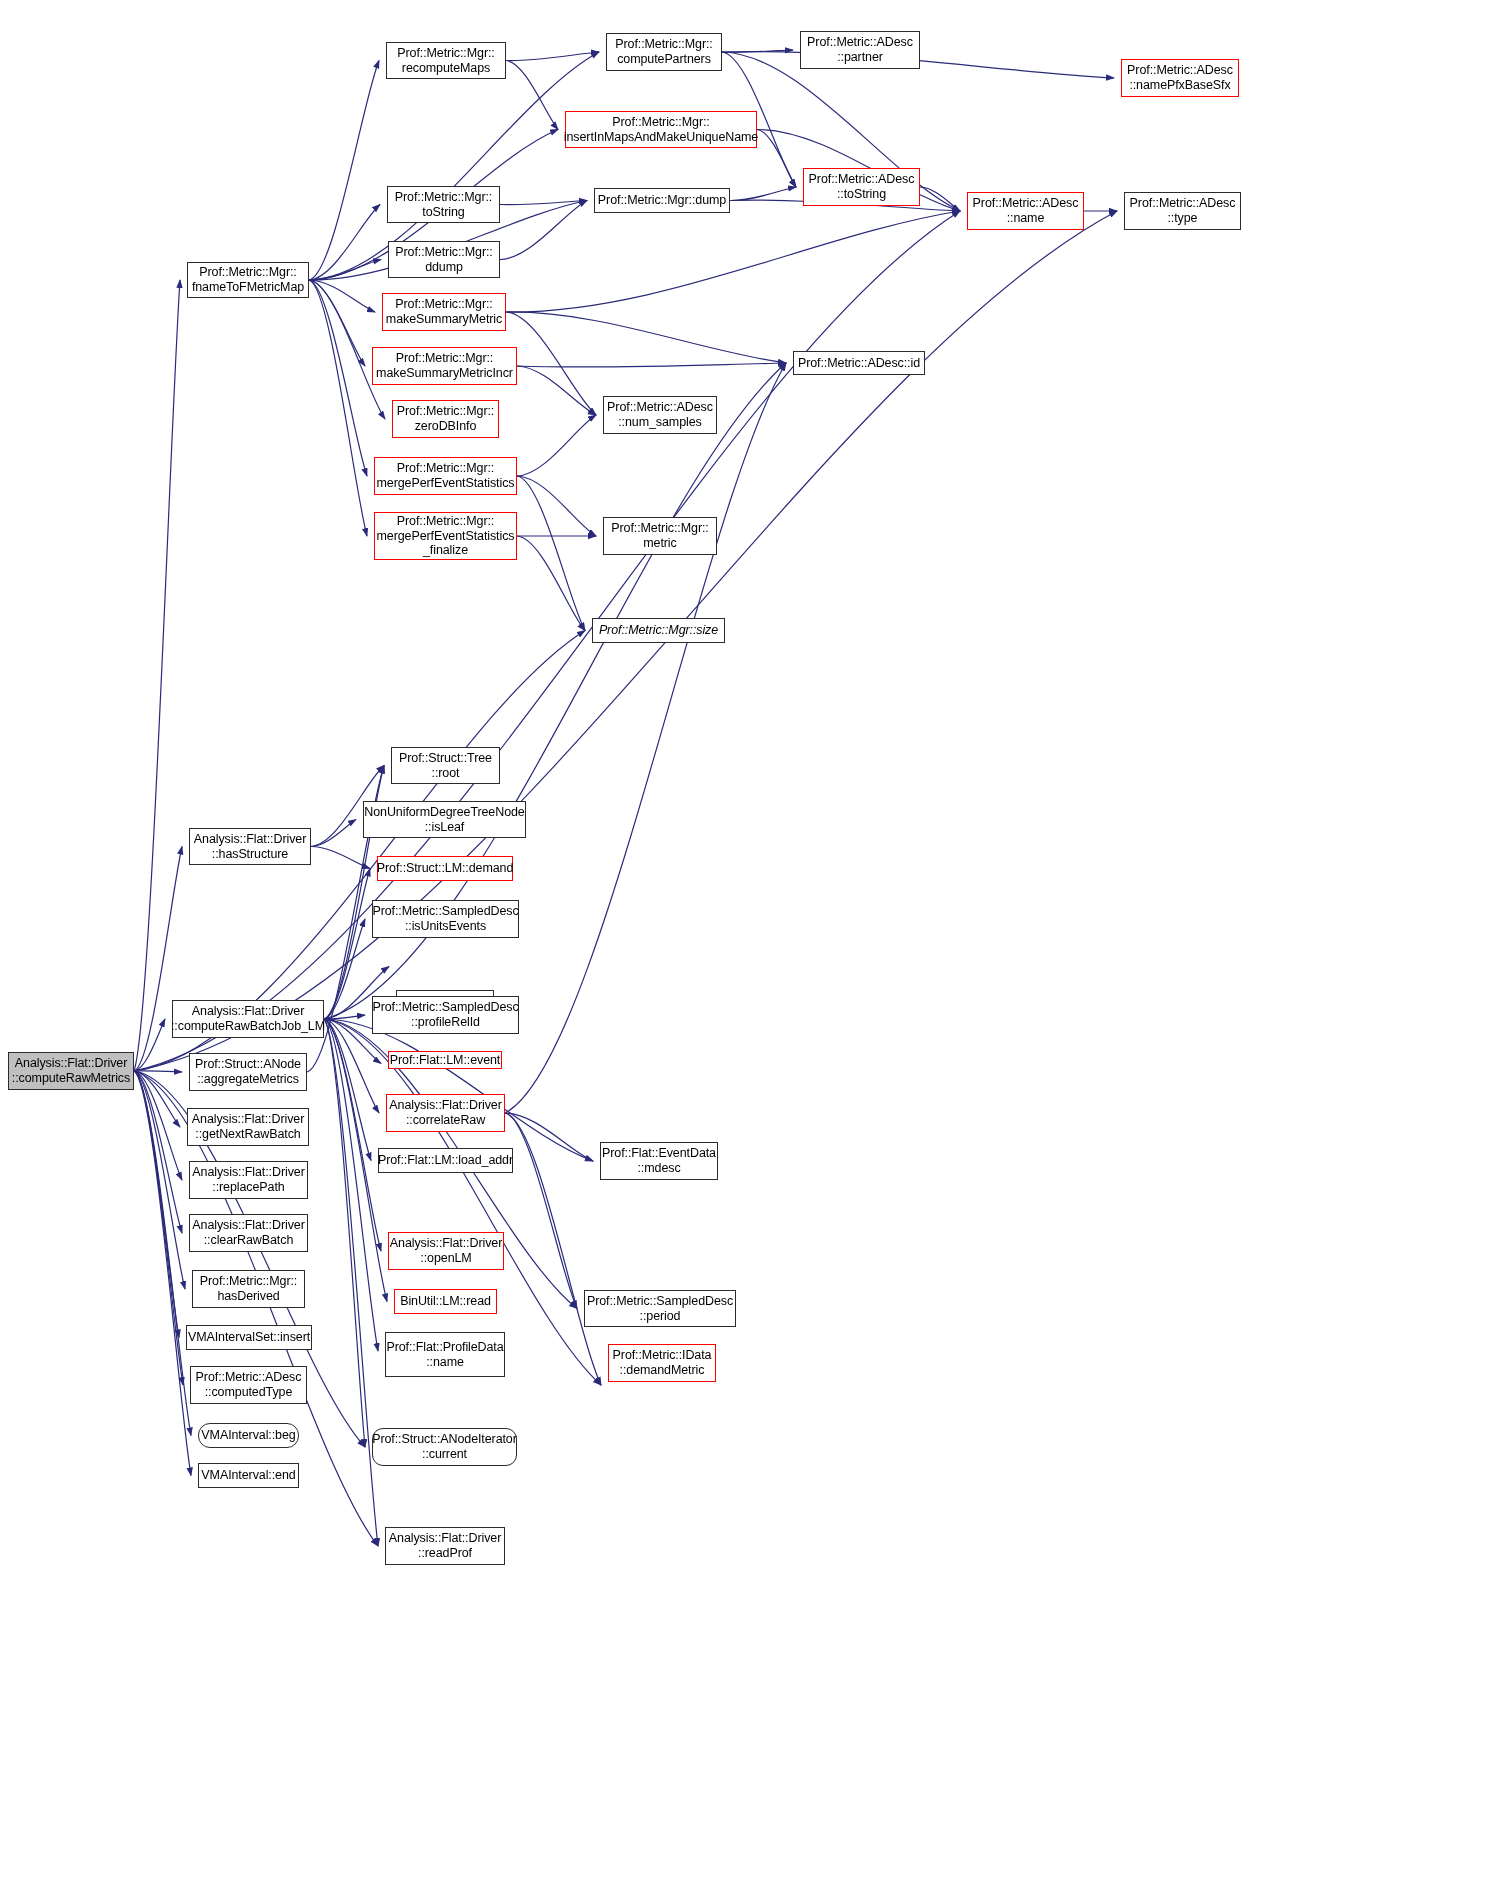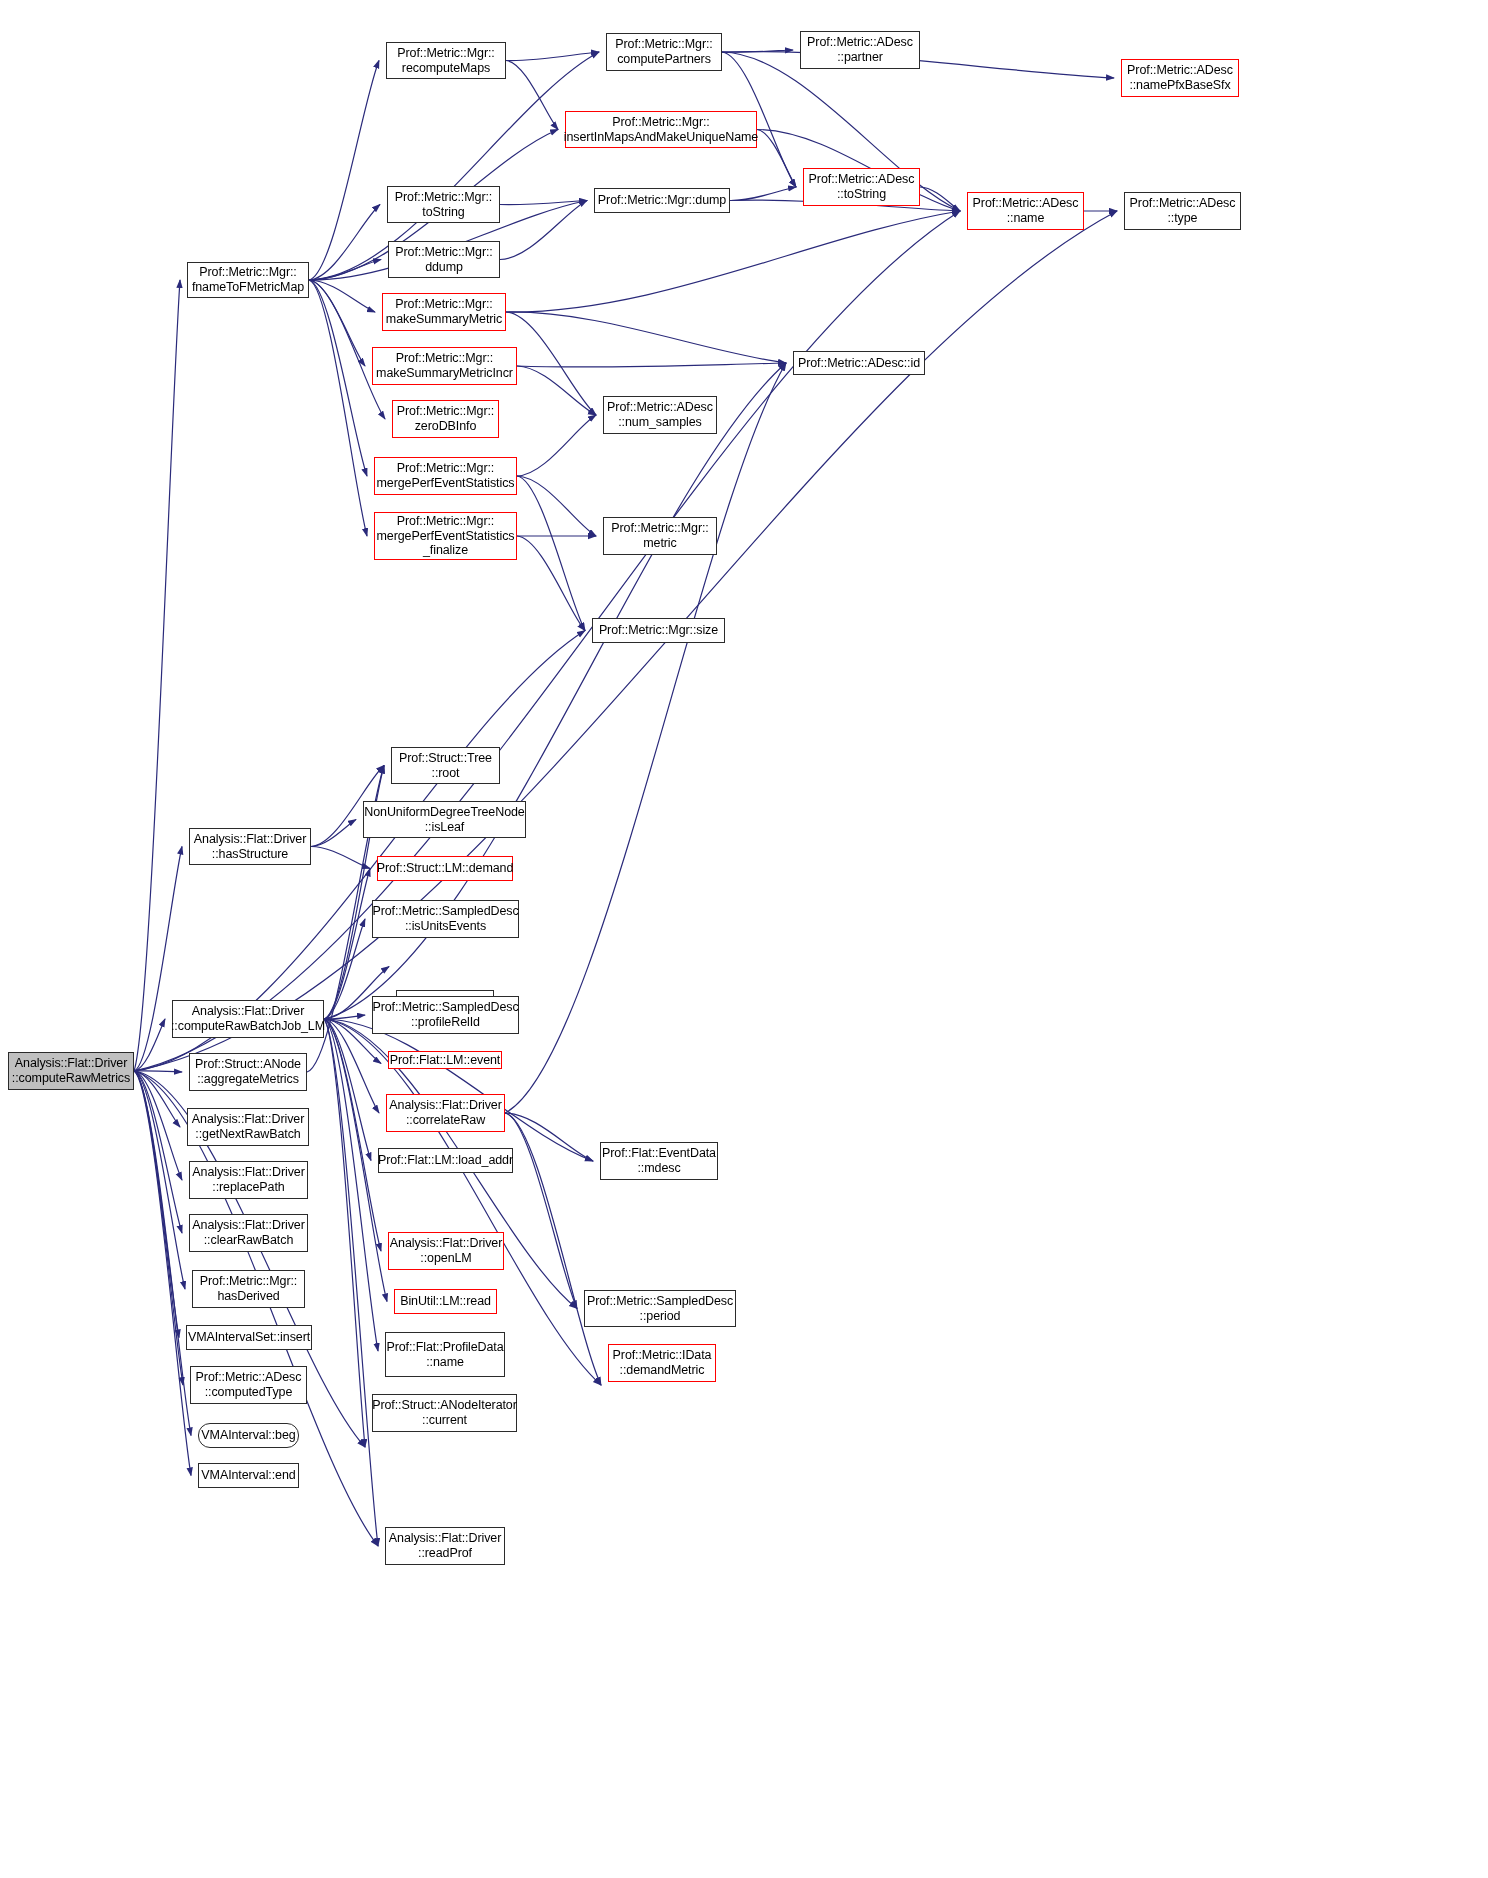--- a/index.html
+++ b/index.html
@@ -180,21 +180,21 @@
       </div>
       <div class="node red" style="left: 374px; top: 512px; width: 143px; height: 48px;">
         <span>Prof::Metric::Mgr::
 mergePerfEventStatistics
 _finalize</span>
       </div>
       <div class="node" style="left: 603px; top: 517px; width: 114px; height: 38px;">
         <span>Prof::Metric::Mgr::
 metric</span>
       </div>
-      <div class="node" style="left: 592px; top: 618px; width: 133px; height: 25px;">
+      <div class="node" style="left: 592px; top: 618px; width: 133px; height: 25px; font-style: italic;">
         <span>Prof::Metric::Mgr::size</span>
       </div>
       <div class="node" style="left: 391px; top: 747px; width: 109px; height: 37px;">
         <span>Prof::Struct::Tree
 ::root</span>
       </div>
       <div class="node" style="left: 363px; top: 801px; width: 163px; height: 37px;">
         <span>NonUniformDegreeTreeNode
 ::isLeaf</span>
       </div>
@@ -246,21 +246,21 @@
 ::period</span>
       </div>
       <div class="node" style="left: 385px; top: 1332px; width: 120px; height: 45px; align-items: center;">
         <span>Prof::Flat::ProfileData
 ::name</span>
       </div>
       <div class="node red" style="left: 608px; top: 1344px; width: 108px; height: 38px;">
         <span>Prof::Metric::IData
 ::demandMetric</span>
       </div>
-      <div class="node" style="left: 372px; top: 1394px; width: 145px; height: 38px;">
+      <div class="node" style="left: 372px; top: 1428px; width: 145px; height: 38px; border-radius: 11px;">
         <span>Prof::Struct::ANodeIterator
 ::current</span>
       </div>
       <div class="node" style="left: 385px; top: 1527px; width: 120px; height: 38px;">
         <span>Analysis::Flat::Driver
 ::readProf</span>
       </div>
       <div class="node" style="left: 189px; top: 1053px; width: 118px; height: 38px;">
         <span>Prof::Struct::ANode
 ::aggregateMetrics</span>

